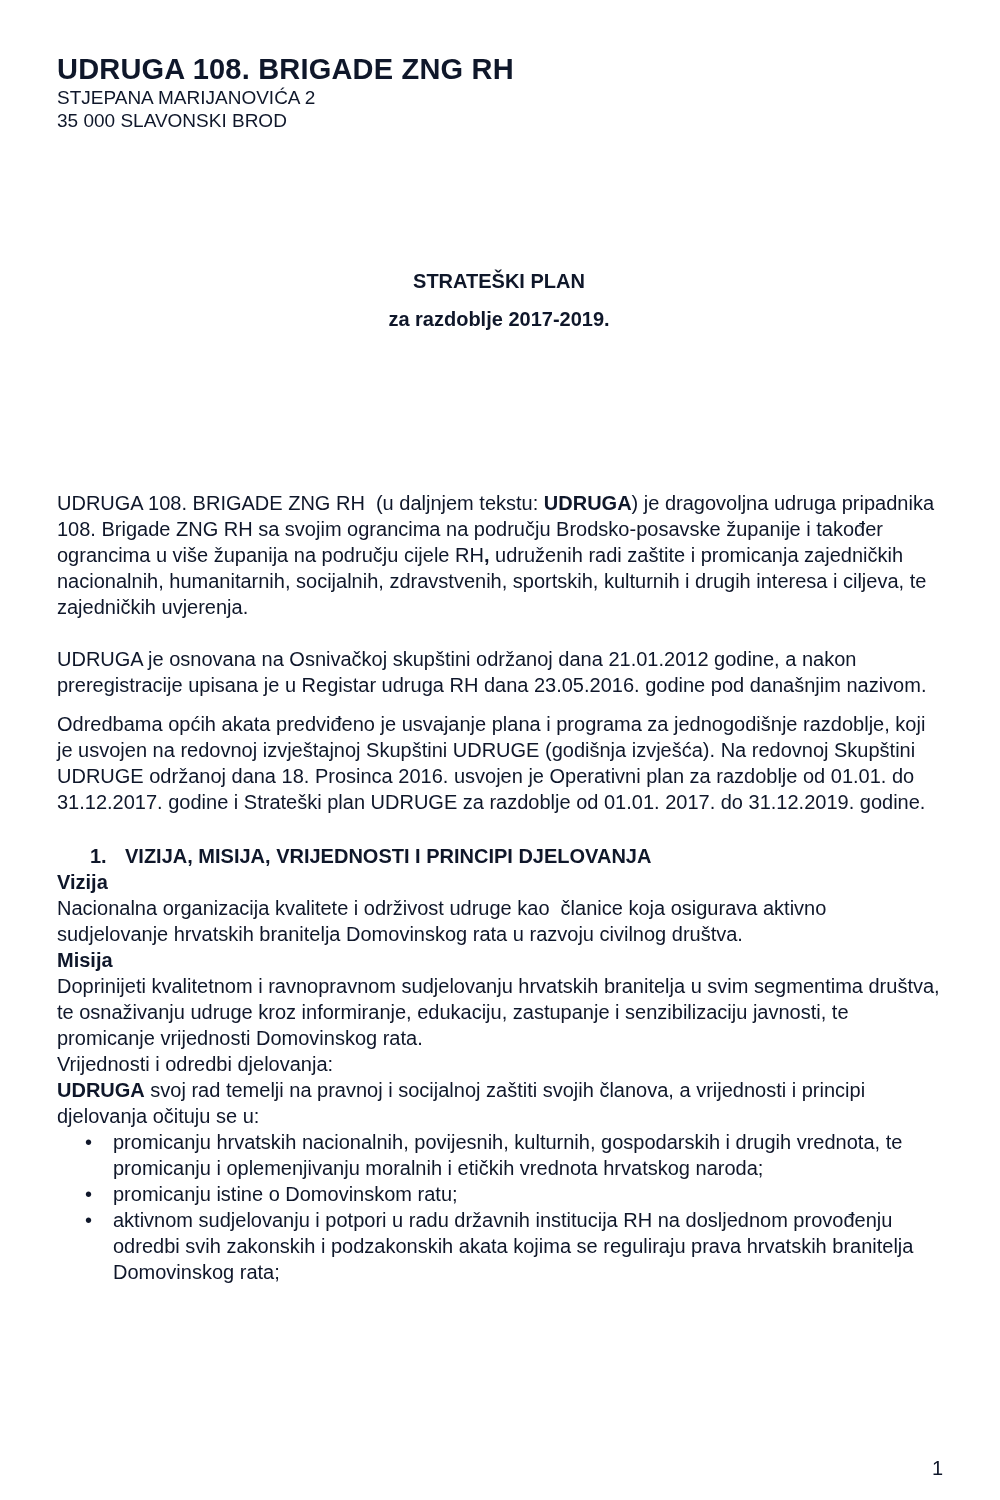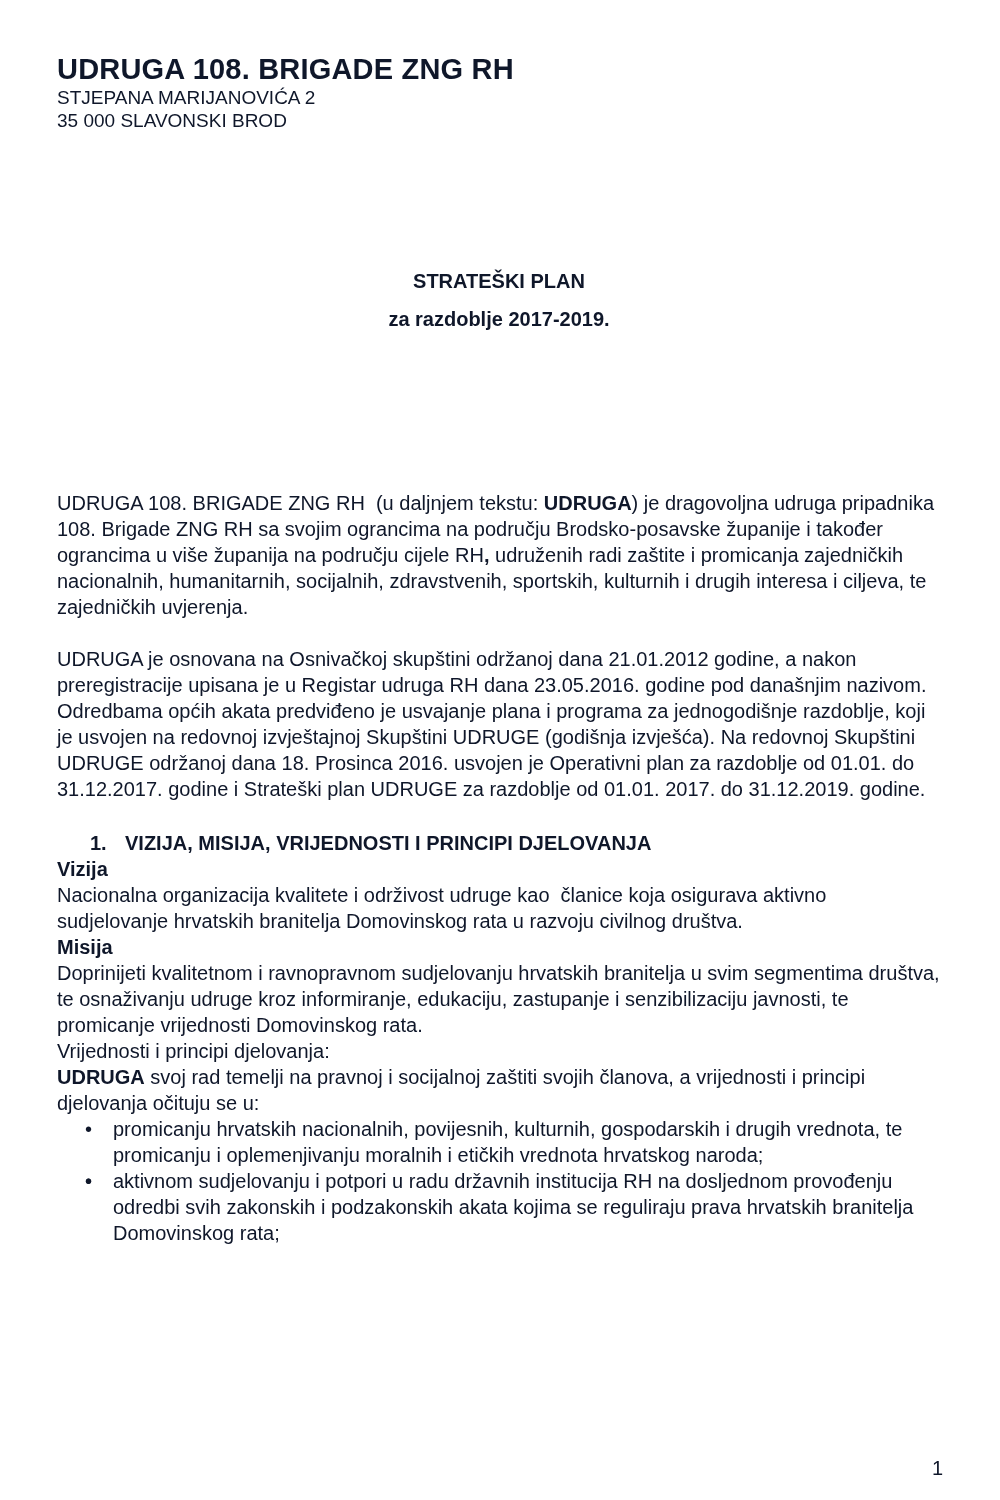--- a/index.html
+++ b/index.html
@@ -43,21 +43,21 @@
   }
 
   .body-text {
     margin-top: 152px;
     font-size: 20px;
     line-height: 26px;
   }
   .body-text p { margin: 0; }
   p.para { margin-top: 26px; }
   p.para.first { margin-top: 0; }
-  p.para.tight { margin-top: 0; }
+  p.para.tight { margin-top: 13px; }
 
   .section-heading {
     margin-top: 28px;
     padding-left: 33px;
     font-weight: bold;
     font-size: 20px;
     line-height: 26px;
   }
   .section-heading .num {
     display: inline-block;
@@ -124,27 +124,27 @@
       <div class="section-heading">
         <span class="num">1.</span><span>VIZIJA, MISIJA, VRIJEDNOSTI I PRINCIPI DJELOVANJA</span>
       </div>
 
       <p class="sub-label">Vizija</p>
       <p class="pre">Nacionalna organizacija kvalitete i održivost udruge kao  članice koja osigurava aktivno sudjelovanje hrvatskih branitelja Domovinskog rata u razvoju civilnog društva.</p>
 
       <p class="sub-label misija">Misija</p>
       <p class="pre">Doprinijeti kvalitetnom i ravnopravnom sudjelovanju hrvatskih branitelja u svim segmentima društva, te osnaživanju udruge kroz informiranje, edukaciju, zastupanje i senzibilizaciju javnosti, te promicanje vrijednosti Domovinskog rata.</p>
 
-      <p class="plain-label">Vrijednosti i principi djelovanja:</p>
+      <p class="plain-label">Vrijednosti i odredbi djelovanja:</p>
 
       <p class="values-intro pre"><span class="b">UDRUGA</span><span> svoj rad temelji na pravnoj i socijalnoj zaštiti svojih članova, a vrijednosti i principi djelovanja očituju se u:</span></p>
 
       <ul class="bullets">
         <li><span class="dot">•</span><span>promicanju hrvatskih nacionalnih, povijesnih, kulturnih, gospodarskih i drugih vrednota, te promicanju i oplemenjivanju moralnih i etičkih vrednota hrvatskog naroda;</span></li>
-        <li><span class="dot">•</span></li>
+        <li><span class="dot">•</span><span>promicanju istine o Domovinskom ratu;</span></li>
         <li><span class="dot">•</span><span>aktivnom sudjelovanju i potpori u radu državnih institucija RH na dosljednom provođenju odredbi svih zakonskih i podzakonskih akata kojima se reguliraju prava hrvatskih branitelja Domovinskog rata;</span></li>
       </ul>
 
     </div>
   </div>
 
   <div class="page-number">1</div>
 </div>
 
 </body></html>

